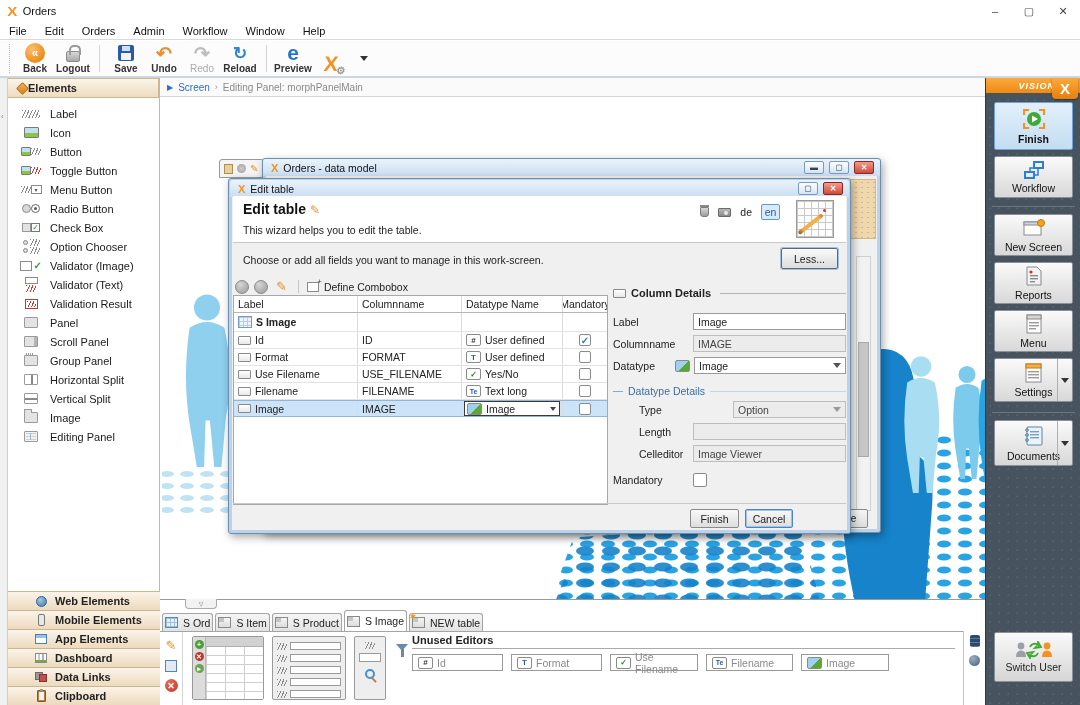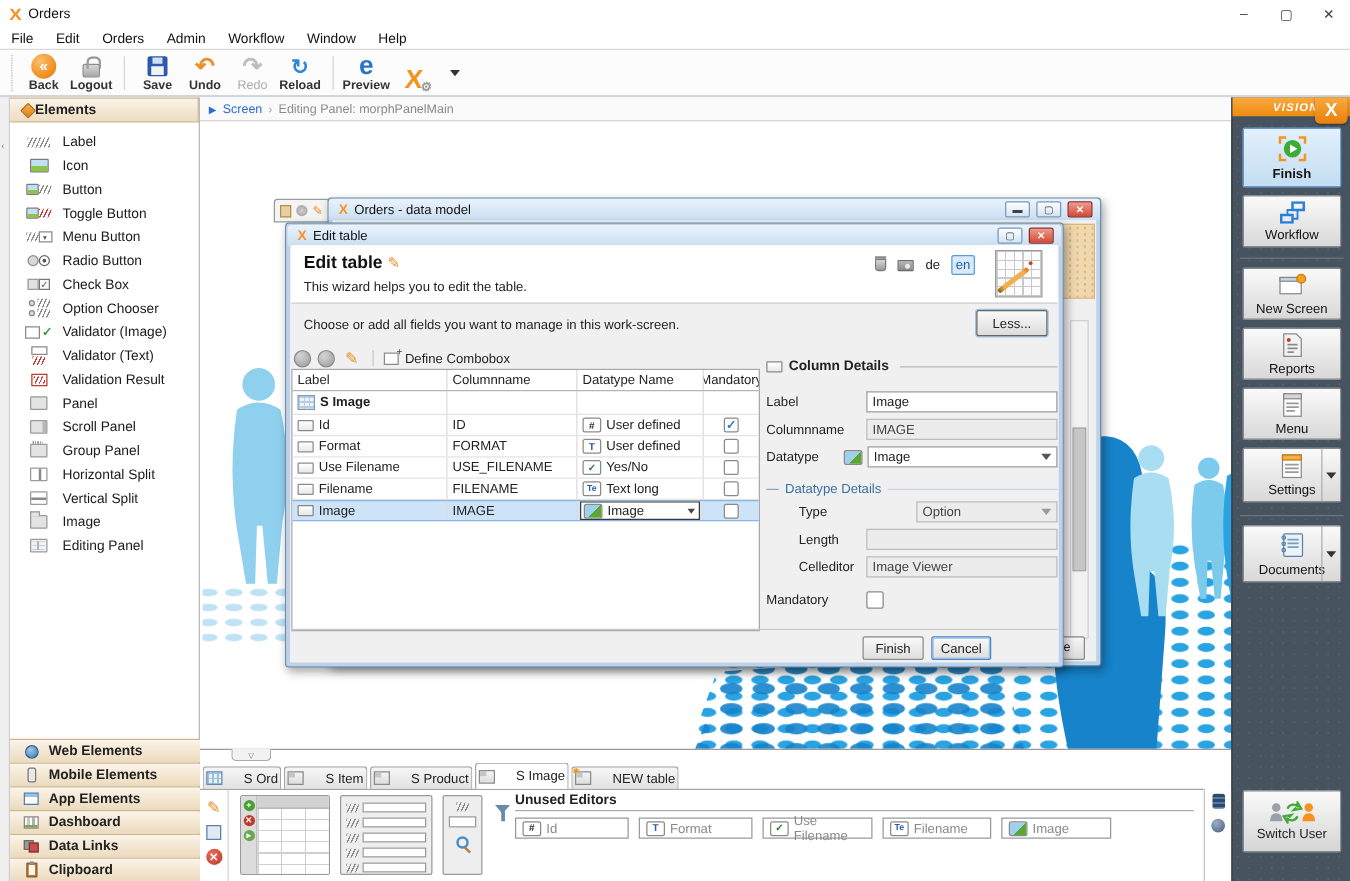--- a/index.html
+++ b/index.html
@@ -69,21 +69,21 @@
   .i-panel.group::before { content:""; position:absolute; left:1px; top:-3px; width:8px; height:2px; background:repeating-linear-gradient(90deg,#999 0 1px,transparent 1px 2px); }
   .i-panel.hsplit { background:#fff; } .i-panel.hsplit::after { content:""; position:absolute; left:6px; top:0; bottom:0; width:2px; background:#8a8a8a; }
   .i-panel.vsplit { background:#fff; } .i-panel.vsplit::after { content:""; position:absolute; top:4px; left:0; right:0; height:2px; background:#8a8a8a; }
   .i-panel.tabset::before { content:""; position:absolute; left:-1px; top:-4px; width:6px; height:3px; background:#e3e3e3; border:1px solid #9a9a9a; border-bottom:none; }
   .i-panel.editp { background:#f2f2f2; }
   .i-panel.editp::after { content:""; position:absolute; inset:1px; background:
      linear-gradient(90deg, transparent 4px, #9db8d8 4px 5px, transparent 5px),
      repeating-linear-gradient(#cfcfcf 0 1px, transparent 1px 3px); }
 
   .acc-stack { position:absolute; left:0; bottom:0; width:152px; }
-  .acc-item { height:19px; display:flex; align-items:center; gap:7px; padding-left:10px; background:linear-gradient(#fbf4e9,#ecdabd); border-top:1px solid #cbb78f; font-weight:bold; font-size:11px; color:#222; }
+  .acc-item { height:19px; display:flex; align-items:center; gap:7px; padding-left:26px; background:linear-gradient(#fbf4e9,#ecdabd); border-top:1px solid #cbb78f; font-weight:bold; font-size:11px; color:#222; }
   .ai { width:14px; display:flex; justify-content:center; flex:none; }
   .i-globe { width:11px; height:11px; border-radius:50%; background:radial-gradient(circle at 35% 30%,#9fc8ea,#3f7ab0); border:1px solid #2d5f92; }
   .i-phone { width:7px; height:12px; border:1px solid #777; border-radius:2px; background:#e8e8e8; }
   .i-app { width:12px; height:10px; border:1px solid #4a7fb5; background:linear-gradient(#9cc0e0 3px, #fff 3px); }
   .i-dash { width:12px; height:10px; border:1px solid #8a8a8a; background:linear-gradient(0deg,#7aa84f 2px,transparent 2px), linear-gradient(90deg,#fff 2px,#c8c8c8 2px 4px,#fff 4px 6px,#b0b0b0 6px 8px,#fff 8px); }
   .i-links { width:12px; height:10px; position:relative; }
   .i-links::before { content:""; position:absolute; left:0; top:0; width:6px; height:6px; background:#9a9a9a; border:1px solid #6a6a6a; }
   .i-links::after { content:""; position:absolute; right:0; bottom:0; width:6px; height:6px; background:#c0504d; border:1px solid #8a2f2c; }
   .i-clip { width:9px; height:12px; background:#b97a3c; border:1px solid #8a5a24; border-radius:1px; position:relative; }
   .i-clip::before { content:""; position:absolute; left:1px; top:1px; width:5px; height:8px; background:#f5f5f5; }
@@ -190,21 +190,21 @@
   .sub-hdr .rule { flex:1; height:1px; background:#c8d4e0; }
   .dlg-btnrow { position:absolute; left:4px; right:4px; bottom:4px; height:26px; border-top:1px solid #c9c9c9; }
   .btn { position:absolute; top:5px; height:19px; background:linear-gradient(#f9f9f9,#dedede); border:1px solid #8a8a8a; border-radius:2px; font-size:10.5px; display:flex; align-items:center; justify-content:center; }
   .btn.finish { right:107px; width:49px; }
   .btn.cancel { right:53px; width:48px; border:1px solid #4a86c8; box-shadow:0 0 0 1px #9ec1e4 inset; }
 
   
   .bottom-panel { position:absolute; left:0; top:521px; width:825px; height:106px; background:#fff; border-top:1px solid #9a9a9a; z-index:6; }
   .collapse-tab { position:absolute; left:25px; top:-1px; width:32px; height:10px; background:#f2f2f2; border:1px solid #aaa; border-top:none; border-radius:0 0 4px 4px; display:flex; align-items:center; justify-content:center; font-size:6px; color:#777; }
   .tabbar { position:absolute; left:2px; top:10px; height:21px; display:flex; align-items:flex-end; gap:2px; }
-  .tab { height:18px; display:flex; align-items:center; gap:17px; padding:0 2px; background:linear-gradient(#f6f6f6,#e2e2e2); border:1px solid #a5a5a5; border-bottom:none; border-radius:3px 3px 0 0; font-size:10.5px; color:#222;margin-top:29px; }
+  .tab { height:18px; display:flex; align-items:center; gap:5px; padding:0 2px; background:linear-gradient(#f6f6f6,#e2e2e2); border:1px solid #a5a5a5; border-bottom:none; border-radius:3px 3px 0 0; font-size:10.5px; color:#222;margin-top:29px; }
   .tab.active { height:21px; background:#fff; font-weight:normal; position:relative; z-index:2; }
   .ti-table { width:13px; height:11px; border:1px solid #5a88b0; background:
       repeating-linear-gradient(90deg,#9cc0dc 0 1px, transparent 1px 4px),
       repeating-linear-gradient(#9cc0dc 0 1px, transparent 1px 4px), #eaf2f8; }
   .ti-panel { width:13px; height:11px; border:1px solid #8a8a8a; background:linear-gradient(#f5f5f5,#ddd); position:relative; }
   .ti-panel::after { content:""; position:absolute; left:0; top:0; width:5px; height:4px; background:#c5c5c5; }
   .ti-new { position:relative; }
   .ti-new::before { content:"✱"; position:absolute; left:-3px; top:-5px; color:#f0930f; font-size:7px; }
   .bp-content { position:absolute; left:0; top:31px; right:22px; bottom:0; border-top:1px solid #a5a5a5; }
   .bp-left { position:absolute; left:0; top:0; bottom:0; width:23px; border-right:1px solid #d5d5d5; display:flex; flex-direction:column; align-items:center; gap:7px; padding-top:6px; }

